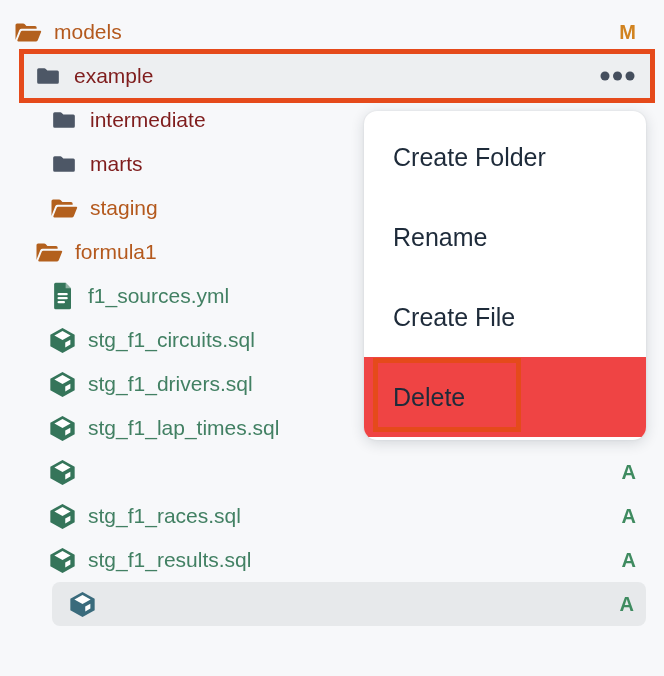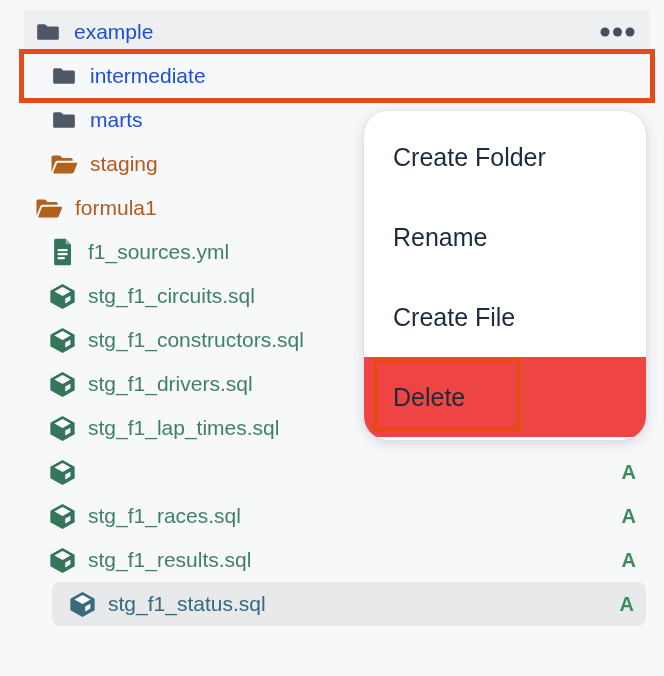--- a/index.html
+++ b/index.html
@@ -24,39 +24,39 @@
   .badge-orange{color:#d1831f}
   .badge-green{color:#3f8b60}
 
   .lvl0{padding-left:12px}
   .lvl1{padding-left:48px}
   .lvl2{padding-left:33px}
   .lvl3{padding-left:46px}
 
   .kind-folder-open .label{color:#b4591d}
   .kind-folder-open .icon{color:#b3601d}
-  .kind-folder-closed .label{color:#1d4ed8}
+  .kind-folder-closed .label{color:#7f1d1d}
   .kind-folder-closed .icon{color:#4d5766}
   .kind-yml-file .label,.kind-model-cube .label{color:#428063}
   .kind-yml-file .icon,.kind-model-cube .icon{color:#35755a}
 
   .row.hovered{background:#edeff1;margin-left:24px;margin-right:14px;padding-right:10px}
   .row.hovered.lvl1{padding-left:8px}
 
   .row.selected{background:#e7e9eb;border-radius:8px;margin-left:52px;margin-right:18px;padding-right:12px}
   .row.selected.lvl3{padding-left:14px}
   .row.selected .label{color:#35697b}
   .row.selected .icon{color:#3a6b7c}
 
   .dots{color:#454f5e}
 
   
   .menu{
     position:absolute;left:364px;top:111px;width:282px;height:329px;
-    background:#ffffff;border-radius:24px;box-sizing:border-box;
+    background:#ffffff;border-radius:13px;box-sizing:border-box;
     padding-top:6px;overflow:hidden;z-index:10;
     box-shadow:0 3px 14px rgba(25,35,50,.16), 0 0 2px rgba(25,35,50,.10);
   }
   .menu-item{
     height:80px;display:flex;align-items:center;
     padding-left:29px;font-size:25px;color:#1e2b3a;
   }
   .menu-item.highlighted{background:#ef4444}
 
   
@@ -65,20 +65,32 @@
     z-index:20;pointer-events:none;background:transparent;
   }
   #ann-example{left:19px;top:49px;width:636px;height:54px}
   #ann-delete{left:373px;top:358px;width:148px;height:74px}
 </style>
 </head>
 <body>
 
 <div class="app">
   <div class="tree" id="tree">
+  <div class="row lvl0 kind-folder-open">
+    <span class="icon">
+          <svg width="30" height="25" viewBox="0 0 26 22" fill="currentColor">
+            <path d="M2 17.5 L2 4.5 Q2 3.1 3.4 3.1 L8.8 3.1 Q9.5 3.1 10 3.6 L11.6 5.2 L19.2 5.2 Q20.6 5.2 20.6 6.6 L20.6 7.6 L7.4 7.6 Q6 7.6 5.4 8.9 L2.6 15.8 Z"></path>
+            <path d="M4.5 18.9 Q3.2 18.9 3.7 17.7 L6.6 10.4 Q7 9.4 8 9.4 L23.7 9.4 Q25 9.4 24.5 10.6 L21.6 17.9 Q21.2 18.9 20.2 18.9 Z"></path>
+          </svg>
+        </span>
+    <span class="label">models</span>
+    <span class="trailing">
+          <span class="badge badge-orange">M</span>
+        </span>
+  </div>
 
   <div class="row lvl1 kind-folder-closed hovered">
     <span class="icon">
           <svg width="26" height="22" viewBox="0 0 24 20" fill="currentColor">
             <path d="M2 4.3 Q2 2.9 3.4 2.9 L8.7 2.9 Q9.3 2.9 9.7 3.3 L11.4 5 L20.6 5 Q22 5 22 6.4 L22 15.7 Q22 17.1 20.6 17.1 L3.4 17.1 Q2 17.1 2 15.7 Z"></path>
           </svg>
         </span>
     <span class="label">example</span>
     <span class="trailing dots">
           <svg width="40" height="10" viewBox="0 0 40 10" fill="currentColor">
@@ -150,31 +162,20 @@
           <svg width="31" height="29" viewBox="0 0 26 24" fill="currentColor">
             <path d="M13 1.5 L23.2 7.1 L23.2 16.9 L13 22.5 L2.8 16.9 L2.8 7.1 Z"></path>
             <path d="M13 4.1 L19.8 7.8 L13 11.5 L6.2 7.8 Z" fill="#ffffff"></path>
             <path d="M15.3 13.7 L19.6 11.3 L19.6 15.4 L15.3 17.8 Z" fill="#ffffff"></path>
           </svg>
         </span>
     <span class="label">stg_f1_circuits.sql</span>
     <span class="trailing"></span>
   </div>
 
-  <div class="row lvl3 kind-model-cube">
-    <span class="icon">
-          <svg width="31" height="29" viewBox="0 0 26 24" fill="currentColor">
-            <path d="M13 1.5 L23.2 7.1 L23.2 16.9 L13 22.5 L2.8 16.9 L2.8 7.1 Z"></path>
-            <path d="M13 4.1 L19.8 7.8 L13 11.5 L6.2 7.8 Z" fill="#ffffff"></path>
-            <path d="M15.3 13.7 L19.6 11.3 L19.6 15.4 L15.3 17.8 Z" fill="#ffffff"></path>
-          </svg>
-        </span>
-    <span class="label">stg_f1_constructors.sql</span>
-    <span class="trailing"></span>
-  </div>
 
   <div class="row lvl3 kind-model-cube">
     <span class="icon">
           <svg width="31" height="29" viewBox="0 0 26 24" fill="currentColor">
             <path d="M13 1.5 L23.2 7.1 L23.2 16.9 L13 22.5 L2.8 16.9 L2.8 7.1 Z"></path>
             <path d="M13 4.1 L19.8 7.8 L13 11.5 L6.2 7.8 Z" fill="#ffffff"></path>
             <path d="M15.3 13.7 L19.6 11.3 L19.6 15.4 L15.3 17.8 Z" fill="#ffffff"></path>
           </svg>
         </span>
     <span class="label">stg_f1_drivers.sql</span>
@@ -237,21 +238,20 @@
   </div>
 
   <div class="row lvl3 kind-model-cube selected">
     <span class="icon">
           <svg width="31" height="29" viewBox="0 0 26 24" fill="currentColor">
             <path d="M13 1.5 L23.2 7.1 L23.2 16.9 L13 22.5 L2.8 16.9 L2.8 7.1 Z"></path>
             <path d="M13 4.1 L19.8 7.8 L13 11.5 L6.2 7.8 Z" fill="#ffffff"></path>
             <path d="M15.3 13.7 L19.6 11.3 L19.6 15.4 L15.3 17.8 Z" fill="#ffffff"></path>
           </svg>
         </span>
-    <span class="label">stg_f1_status.sql</span>
     <span class="trailing">
           <span class="badge badge-green">A</span>
         </span>
   </div>
 </div>
   <div class="menu" id="menu">
   <div class="menu-item">
     <span class="menu-label">Create Folder</span>
   </div>
 

